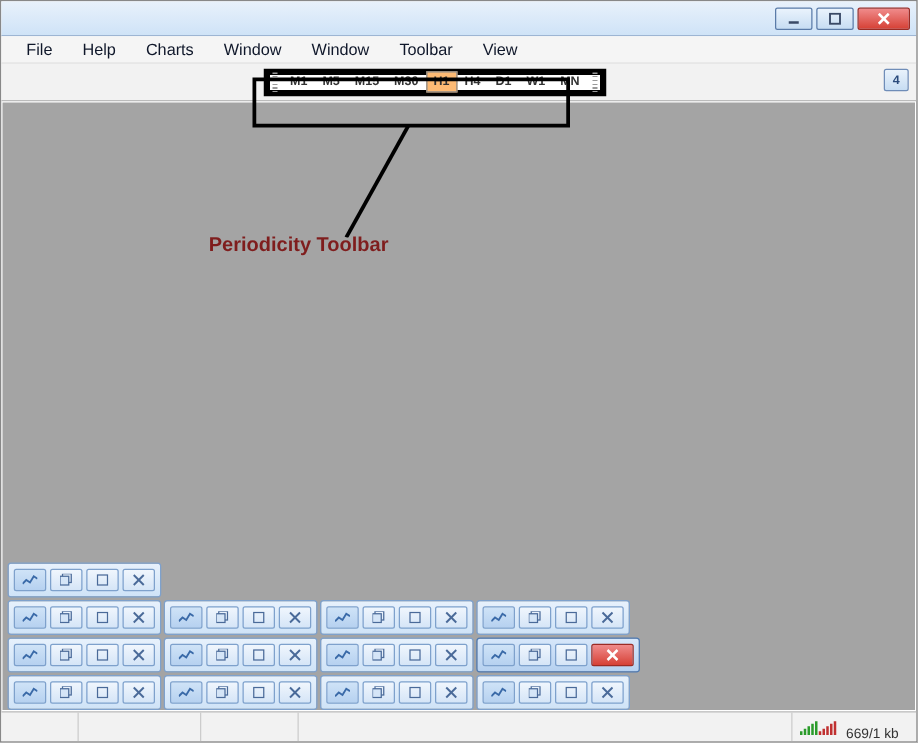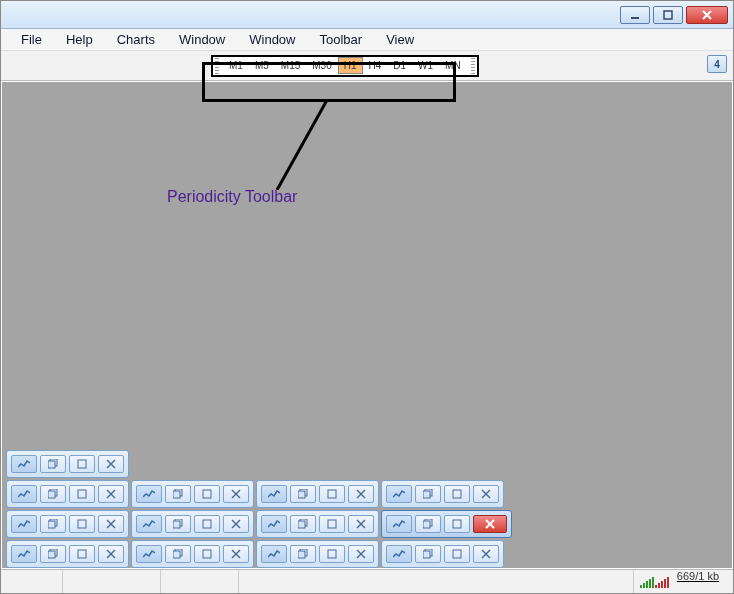--- a/index.html
+++ b/index.html
@@ -60,24 +60,25 @@
     background: #f2f2f2;
     border-bottom: 1px solid #bbb;
     display: flex;
     align-items: center;
     position: relative;
   }
   .periodicity {
     margin-left: 210px;
     display: flex;
     align-items: center;
-    border: 2px solid #000000;
+    border: 5px solid #000000;
     background: #fff;
     padding: 1px 2px;
     height: 22px;
+    font-weight: bold;
   }
   .grip {
     width: 4px; height: 16px;
     background: repeating-linear-gradient(to bottom,#999 0 1px,transparent 1px 3px);
     margin-right: 4px;
   }
   .tfbtn {
     font-size: 10px;
     padding: 2px 5px;
     color: #333;
@@ -117,22 +118,22 @@
   }
   .annot-line {
     position: absolute;
     left: 265px; top: 18px;
     pointer-events:none;
   }
   .annot-text {
     position: absolute;
     left: 165px; top: 106px;
     font-size: 16px;
-    font-weight: normal;
-    color: #4c1d95;
+    font-weight: bold;
+    color: #7f1d1d;
   }
   .childwins {
     position: absolute;
     left: 4px; right: 4px; bottom: 0;
   }
   .childrow {
     display: flex;
     gap: 2px;
     margin-top: 2px;
   }
@@ -166,22 +167,21 @@
     background: linear-gradient(to bottom,#f08b8b,#d64136);
     border-color:#9b2b24; color:#fff;
     width:34px;
   }
   .statusbar {
     position:absolute; left:0; right:0; bottom:0;
     height:24px;
     background:#f2f2f2;
     border-top:1px solid #bbb;
     display:flex;
-    align-items:flex-start;
-    text-decoration:underline;
+    align-items:flex-end;
   }
   .status-cell {
     border-right:1px solid #ccc;
     height:100%;
     display:flex;align-items:center;justify-content:center;
     padding:0 6px;
   }
   .status-cell.flex { flex:1; }
   .conn-bars {
     display:flex; gap:1px; align-items:flex-end; height:12px;

